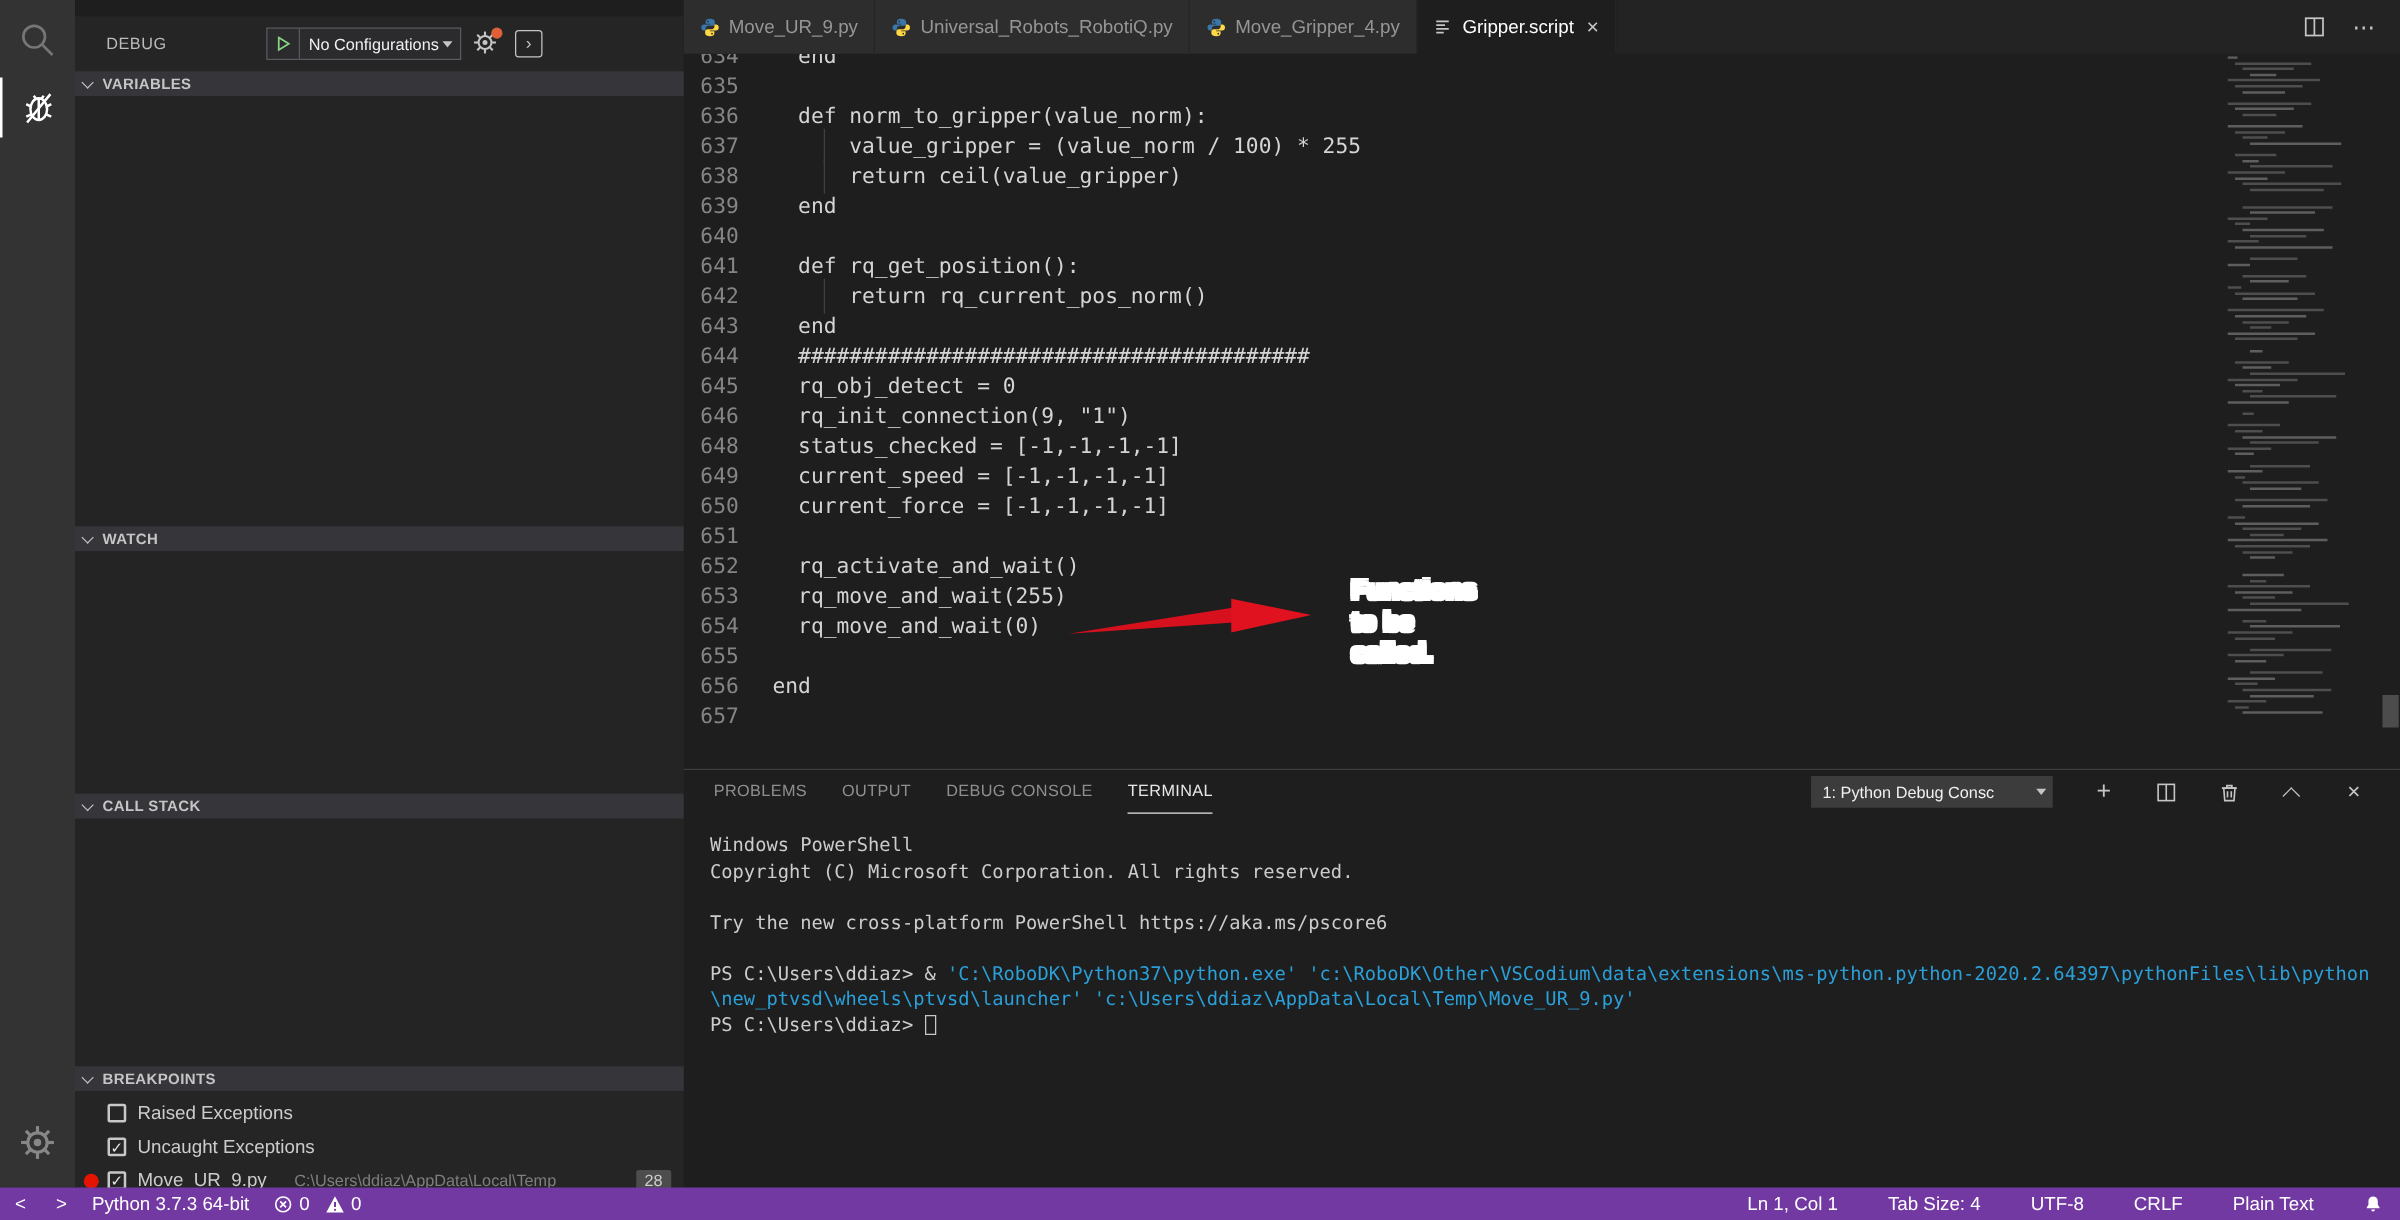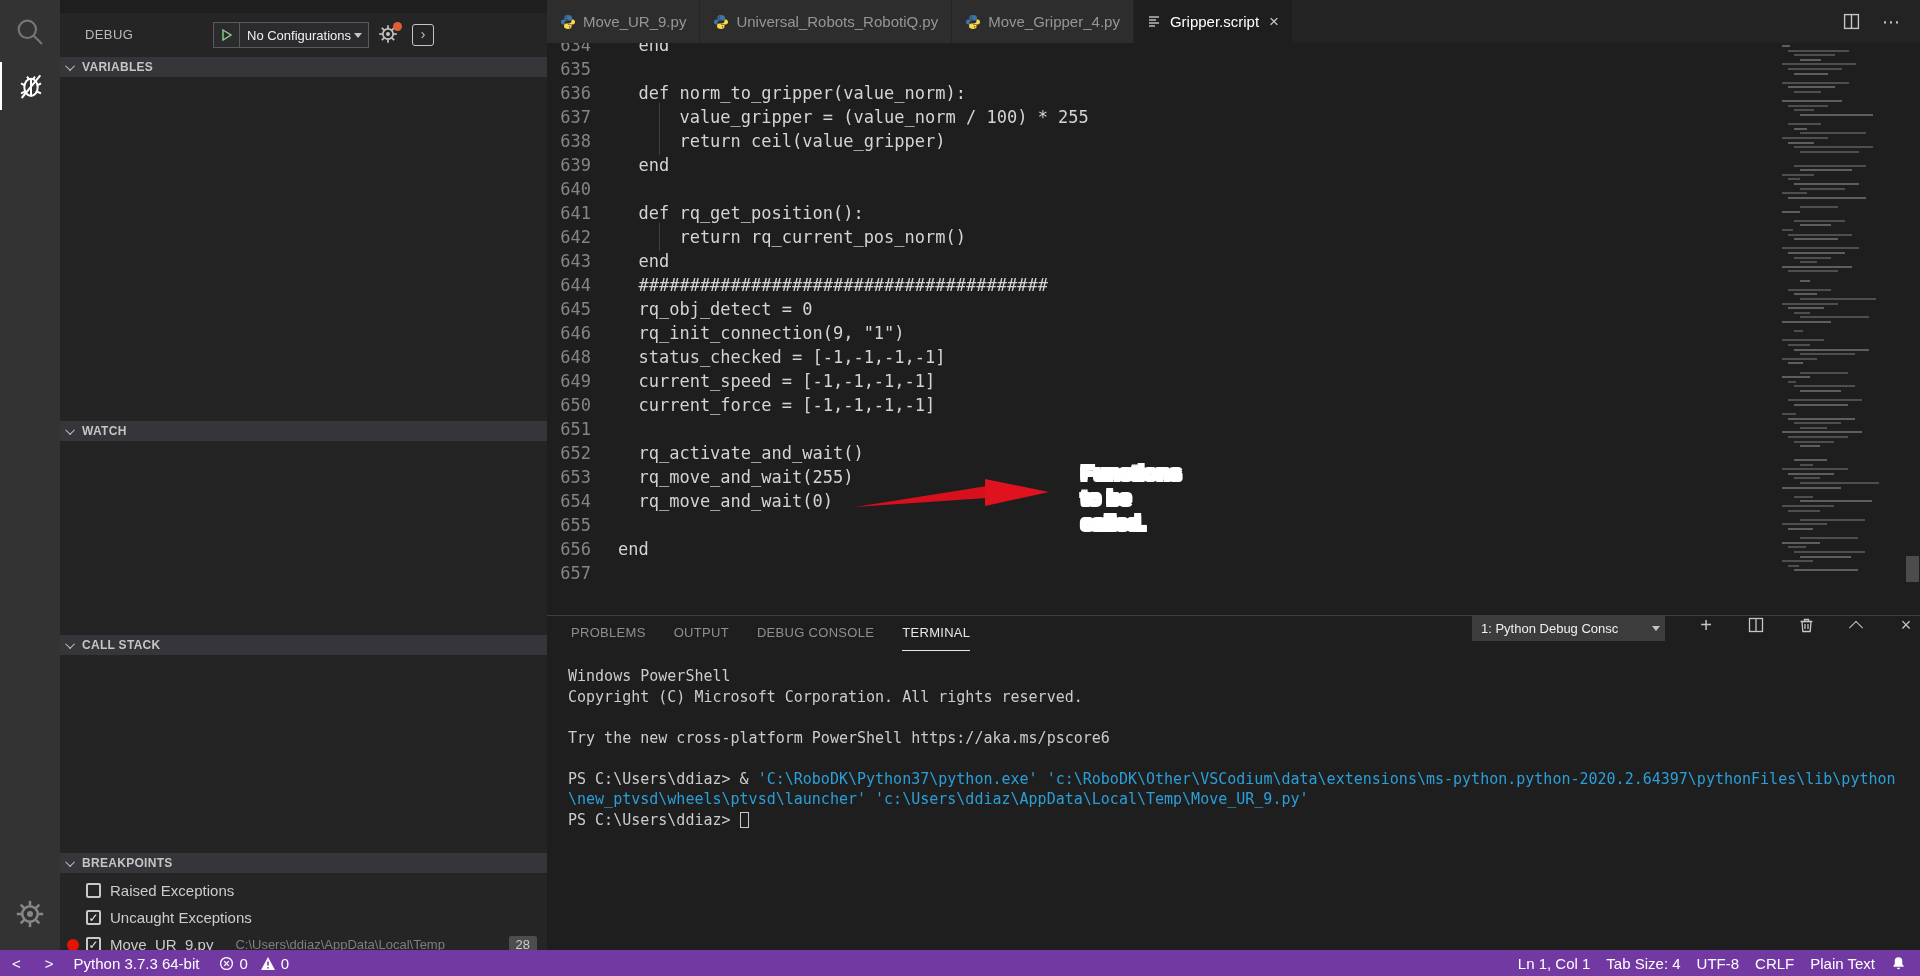--- a/index.html
+++ b/index.html
@@ -76,38 +76,38 @@
   
   .minimap { position:absolute; left:1235px; top:2px; width:112px; height:536px; overflow:hidden; cursor:pointer; }
   .mmbar { position:absolute; height:2px; background:#545454; }
   .scroll-thumb { position:absolute; left:1359px; top:513px; width:13px; height:26px; background:#4c4c4c; cursor:pointer; }
 
   
   .panel { position:absolute; left:547px; top:615px; width:1373px; height:335px; background:#1e1e1e; border-top:1px solid #3e3e42; z-index:10; }
   .panel-header { position:relative; height:35px; display:flex; align-items:center; gap:28px; padding-left:24px; }
   .ptab { font-size:13px; letter-spacing:.3px; color:#8f8f8f; height:35px; line-height:34px; cursor:pointer; white-space:nowrap; }
   .ptab.active { color:#e7e7e7; border-bottom:1px solid #e7e7e7; }
-  .panel-controls { position:absolute; right:5px; top:0; height:35px; display:flex; align-items:flex-start; gap:32px; }
+  .panel-controls { position:absolute; right:28px; top:0; height:35px; display:flex; align-items:center; gap:32px; }
   .pdropdown { position:relative; width:193px; height:25px; background:#3c3c3c; border:1px solid #3c3c3c; color:#f0f0f0; font-size:13px; line-height:23px; padding:0 18px 0 8px; white-space:nowrap; overflow:hidden; cursor:pointer; }
   .pdropdown .caret-down { position:absolute; right:4px; top:9px; margin:0; }
   .pc-icon { color:#c5c5c5; cursor:pointer; display:flex; align-items:center; justify-content:center; width:18px; height:18px; }
   .pc-plus { font-size:20px; font-weight:normal; }
   .pc-chev { width:10px; height:10px; border-left:1.5px solid #c5c5c5; border-top:1.5px solid #c5c5c5; transform:rotate(45deg) translate(2px,2px); }
   .pc-x { font-size:18px; }
 
   .terminal { position:absolute; left:21px; top:50px; right:10px; font-family:"DejaVu Sans Mono",monospace; font-size:15px; color:#cccccc; }
   .trow { min-height:20.5px; line-height:20.5px; white-space:pre; }
   .seg-path { color:#2b9fd8; }
   .seg-cursor { display:inline-block; width:9px; height:16px; border:1px solid #c8c8c8; vertical-align:-3px; }
 
   
   .statusbar { position:absolute; left:0; top:950px; width:1920px; height:26px; background:#7339a2; color:#ffffff; font-size:15px; display:flex; align-items:center; padding:0 14px 0 12px; z-index:40; }
   .sb-item { display:flex; align-items:center; gap:5px; cursor:pointer; white-space:nowrap; }
   .sb-left { display:flex; align-items:center; gap:20px; }
-  .sb-right { margin-left:auto; display:flex; align-items:center; gap:16px; }
+  .sb-right { margin-left:auto; display:flex; align-items:center; gap:40px; }
   .sb-arrows { display:flex; gap:24px; font-size:15px; }
 </style>
 </head>
 <body>
 
 <div class="activitybar">
   <div class="ab-icon ab-search">
     <svg width="32" height="32" viewBox="0 0 24 24" fill="none" stroke="#9a9a9a" stroke-width="1.6">
       <circle cx="10" cy="10" r="6.5"></circle>
         <line x1="14.8" y1="14.8" x2="21" y2="21"></line>

